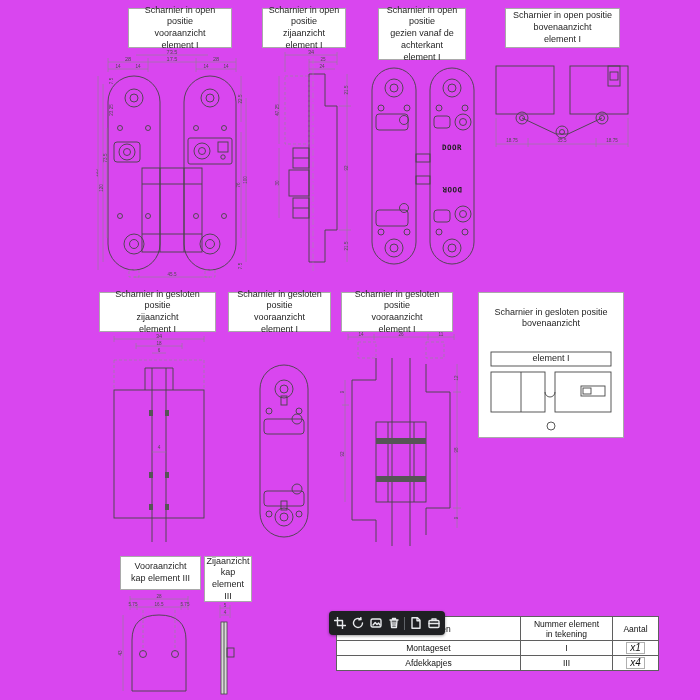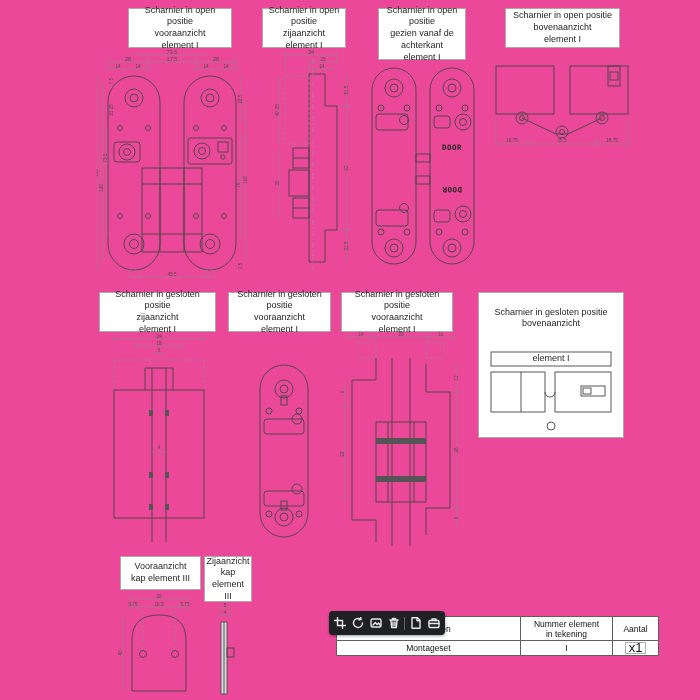--- a/index.html
+++ b/index.html
@@ -1,16 +1,16 @@
 <!DOCTYPE html>
 <html><head>
 <meta charset="utf-8">
 <style>
   html,body{margin:0;padding:0;background:#fff;}
-  #sheet{position:relative;width:700px;height:700px;background:#ec4899;overflow:hidden;
+  #sheet{position:relative;width:700px;height:700px;background:#d946ef;overflow:hidden;
          font-family:"Liberation Sans",sans-serif;}
   .hdr{position:absolute;border:1px solid #a9a9a9;background:#fff;color:#1f1f1f;
        font-size:9px;line-height:1.3;text-align:center;white-space:pre-line;
        display:flex;align-items:center;justify-content:center;padding:2px;box-sizing:border-box;}
   .dwg{position:absolute;}
   svg .ln{stroke:#454545;fill:none;stroke-width:0.9;}
   svg .thin{stroke:#8a8a8a;fill:none;stroke-width:0.55;}
   svg .dash{stroke:#8f8f8f;fill:none;stroke-width:0.6;stroke-dasharray:3 2;}
   svg .cl{stroke:#9a9a9a;fill:none;stroke-width:0.5;stroke-dasharray:6 2 1.5 2;}
   svg .fillg{fill:#555;stroke:none;}
@@ -18,21 +18,21 @@
   svg text.dim{font-family:"Liberation Sans",sans-serif;font-size:5.6px;fill:#4d4d4d;stroke:none;text-anchor:middle;}
   svg text.dims{font-family:"Liberation Sans",sans-serif;font-size:4.6px;fill:#4d4d4d;stroke:none;text-anchor:middle;}
   svg text.door{font-family:"DejaVu Sans Mono",monospace;font-size:7.5px;font-weight:bold;fill:#222;stroke:none;text-anchor:middle;letter-spacing:0.5px;}
   
   #parts-table{position:absolute;left:336px;top:616px;border-collapse:collapse;background:#fff;}
   #parts-table td,#parts-table th{border:1px solid #5f5f5f;font-size:8.5px;font-weight:normal;
       color:#111;text-align:center;white-space:pre-line;padding:1px 2px;box-sizing:border-box;}
   #parts-table th{height:24px;}
   #parts-table td{height:13px;}
   .c1{width:184px;} .c2{width:92px;} .c3{width:46px;}
-  .qty{display:inline-block;border:1px solid #b0b0b0;padding:0 3px;font-size:13px;line-height:10px;}
+  .qty{display:inline-block;border:1px solid #b0b0b0;padding:0 3px;font-size:10px;line-height:10px;font-style:italic;}
   
   #img-toolbar{position:absolute;left:329px;top:611px;width:116px;height:24px;background:#1f2023;
       border-radius:4px;display:flex;align-items:center;justify-content:space-evenly;z-index:10;
       box-shadow:0 1px 3px rgba(0,0,0,.4);}
   .tb-btn{width:14px;height:14px;display:flex;align-items:center;justify-content:center;cursor:pointer;}
   .tb-btn svg{stroke:#e8eaed;fill:none;stroke-width:1.4;stroke-linecap:round;stroke-linejoin:round;}
   .tb-sep{width:1px;height:13px;background:#5f6368;}
 </style>
 </head>
 <body>
@@ -367,20 +367,25 @@
       <th class="c1">Onderdelen</th>
       <th class="c2">Nummer element
 in tekening</th>
       <th class="c3">Aantal</th>
     </tr>
     <tr>
       <td>Montageset</td>
       <td>I</td>
       <td><span class="qty">x1</span></td>
     </tr>
+    <tr>
+      <td>Afdekkapjes</td>
+      <td>III</td>
+      <td><span class="qty">x4</span></td>
+    </tr>
   </tbody>
     </table>
 
   <div id="img-toolbar">
     <div class="tb-btn" title="Crop">
       <svg width="12" height="12" viewBox="0 0 12 12">
           <path d="M3.5 0.5 V8.5 H11.5 M0.5 3.5 H8.5 V11.5"></path>
         </svg>
     </div>
     <div class="tb-btn" title="Rotate">

